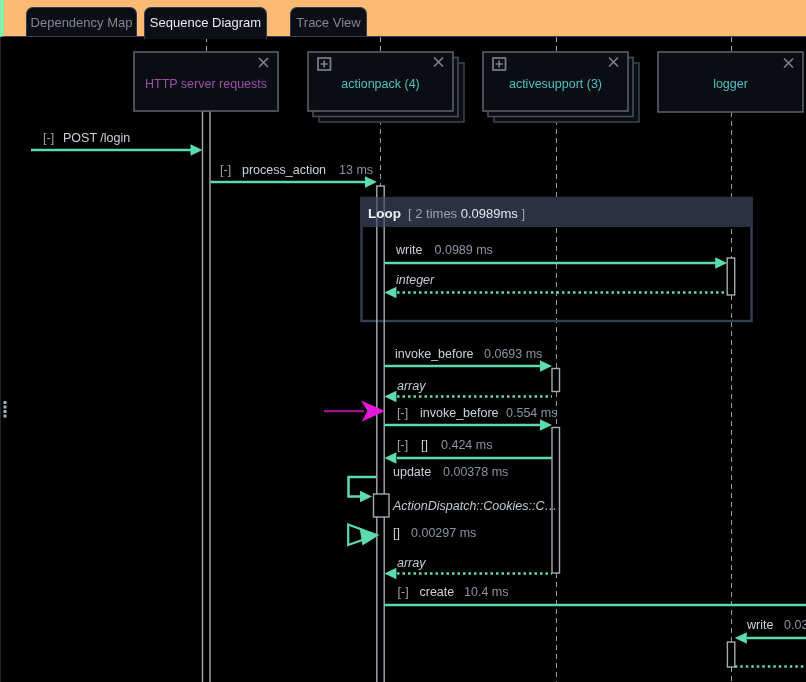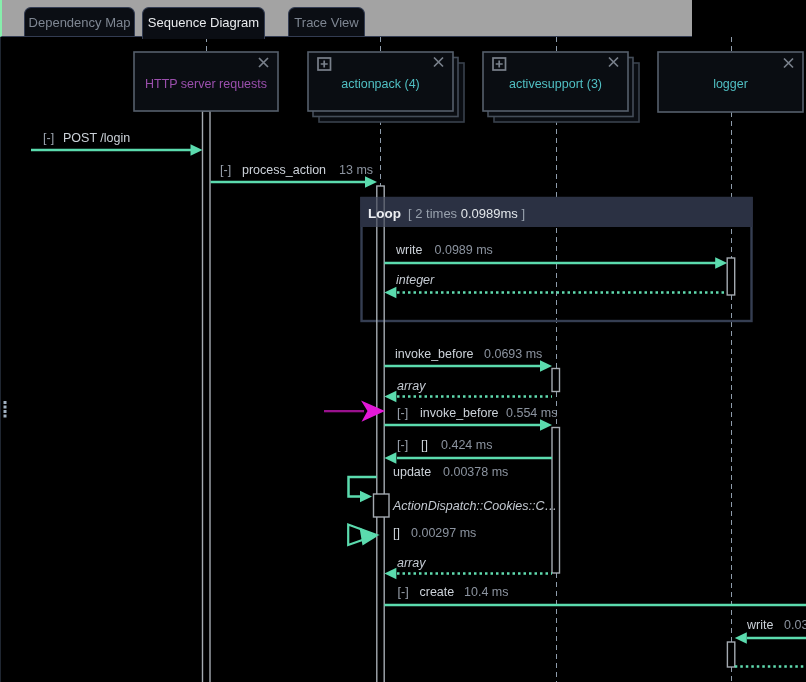--- a/index.html
+++ b/index.html
@@ -1,18 +1,18 @@
 <!DOCTYPE html>
 <html><head>
 <meta charset="utf-8">
 <style>
   html,body{margin:0;padding:0;background:#000;width:806px;height:682px;overflow:hidden;
     font-family:"Liberation Sans",sans-serif;}
-  #tabbar{position:absolute;top:0;left:0;width:692px;height:37px;background:#a3a3a3;
-    border-bottom:1px solid #333c52;box-sizing:border-box;border-left:2px solid #86efac;}
+  #tabbar{position:absolute;top:0;left:0;width:806px;height:37px;background:#fdba74;
+    border-bottom:1px solid #333c52;box-sizing:border-box;border-left:4px solid #86efac;}
   .tab{position:absolute;top:7px;height:29px;border:1px solid #333c52;border-bottom:none;
     border-radius:7px 7px 0 0;background:#0b0e14;color:#7e8692;font-size:13px;
     line-height:30px;text-align:center;box-sizing:border-box;}
   .tab.active{height:32px;background:#0b0e14;color:#e9ebee;z-index:3;}
   #canvas{position:absolute;top:37px;left:0;}
 </style>
 </head>
 <body>
 <div id="tabbar">
   <div class="tab" style="left:22px;width:111px;">Dependency Map</div>

